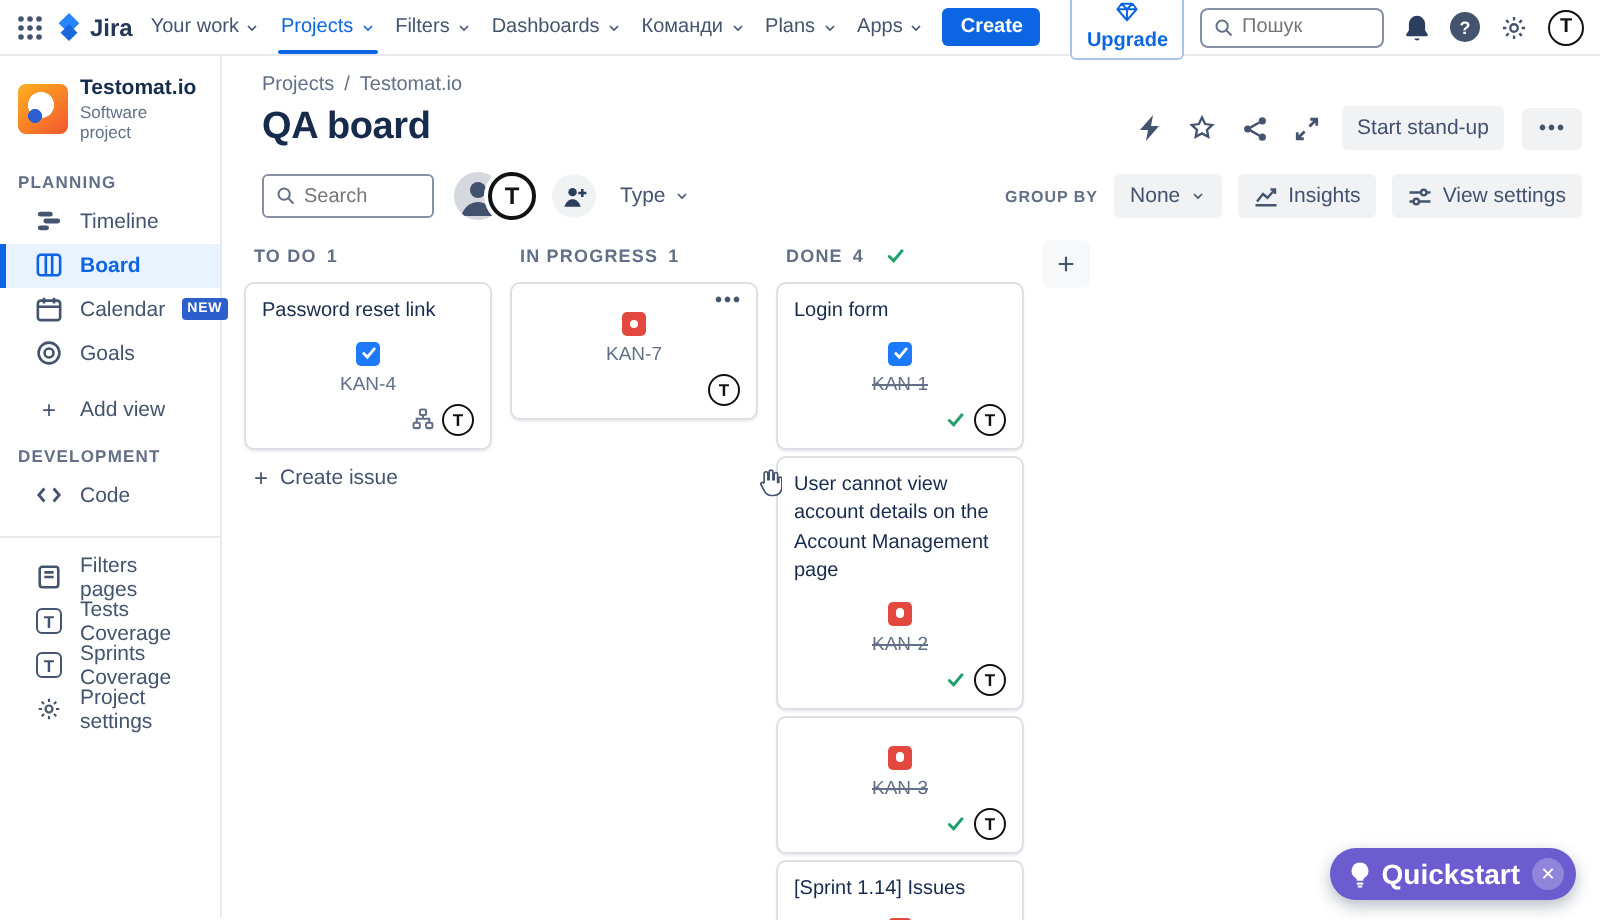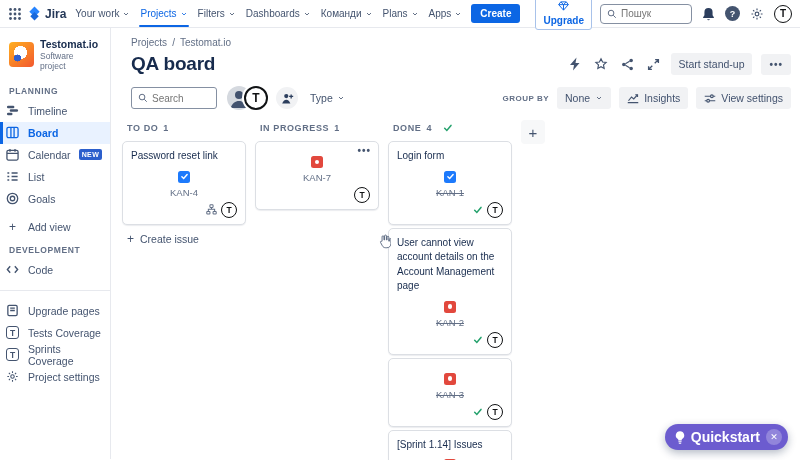--- a/index.html
+++ b/index.html
@@ -47,21 +47,21 @@
   .sidebar { width: 111px; border-right: 1px solid #E7E9EE; padding-top: 10px; flex-shrink: 0; }
   .project { display: flex; gap: 6px; padding: 0 9px; align-items: center; margin-bottom: 8px; cursor: pointer; }
   .project-logo { width: 25px; height: 25px; border-radius: 4px; flex-shrink: 0;
     background-image:
       radial-gradient(circle at 34% 64%, #2E5FD0 0 3.4px, rgba(0,0,0,0) 3.6px),
       radial-gradient(circle at 46% 42%, #ffffff 0 6.4px, rgba(0,0,0,0) 6.6px),
       linear-gradient(140deg, #FFB020, #F2572E); }
   .project-name { font-size: 10.5px; font-weight: 700; color: #172B4D; line-height: 1.2; }
   .project-type { font-size: 8.5px; color: #626F86; }
   .side-label { font-size: 8.5px; font-weight: 700; color: #626F86; letter-spacing: .6px; padding: 7px 9px 4px; }
-  .side-item { display: flex; align-items: center; gap: 8px; height: 22px; padding: 0 2px;
+  .side-item { display: flex; align-items: center; gap: 8px; height: 22px; padding: 0 14px;
                font-size: 10.5px; color: #44546F; border-left: 3px solid transparent; cursor: pointer; }
   .side-item .si-ico { width: 15px; display: flex; justify-content: center; color: #44546F; flex-shrink: 0; }
   .side-item.selected { background: #E9F2FF; color: #0C66E4; border-left-color: #0C66E4; font-weight: 600; }
   .side-item.selected .si-ico { color: #0C66E4; }
   .badge-new { background: #2C5FCC; color: #fff; font-size: 7px; font-weight: 700; padding: 2px 3px;
                border-radius: 2px; letter-spacing: .4px; }
   .side-divider { border-top: 1px solid #E7E9EE; margin: 9px 0; }
   .appicon { width: 13px; height: 13px; border: 1.3px solid #44546F; border-radius: 3px; font-size: 8.5px;
              font-weight: 700; display: flex; align-items: center; justify-content: center; color: #44546F; }
 
@@ -280,28 +280,20 @@
           <svg width="13" height="13" viewBox="0 0 14 14" fill="none" stroke="currentColor" stroke-width="1.4">
             <rect x="1" y="2.5" width="12" height="10.5" rx="1.6"></rect>
             <path d="M1 5.8h12M4.3 1v3M9.7 1v3"></path>
           </svg>
         </span>
       <span>Calendar</span>
       <span class="badge-new">NEW</span>
     </div>
     <div class="side-item">
       <span class="si-ico">
-          <svg width="13" height="13" viewBox="0 0 14 14" stroke="currentColor" stroke-width="1.6" fill="none">
-            <path d="M1.5 3.2h2M6 3.2h6.5M1.5 7h2M6 7h6.5M1.5 10.8h2M6 10.8h6.5"></path>
-          </svg>
-        </span>
-      <span>List</span>
-    </div>
-    <div class="side-item">
-      <span class="si-ico">
           <svg width="13" height="13" viewBox="0 0 14 14" fill="none" stroke="currentColor" stroke-width="1.4">
             <circle cx="7" cy="7" r="5.6"></circle>
             <circle cx="7" cy="7" r="2.4"></circle>
           </svg>
         </span>
       <span>Goals</span>
     </div>
 
     <div class="side-item" style="margin-top:6px;">
       <span class="si-ico plus-glyph">+</span>
@@ -320,21 +312,21 @@
 
     <div class="side-divider"></div>
 
     <div class="side-item">
       <span class="si-ico">
           <svg width="13" height="13" viewBox="0 0 14 14" fill="none" stroke="currentColor" stroke-width="1.4">
             <rect x="2" y="1.5" width="10" height="11" rx="1.4"></rect>
             <path d="M4.5 4.5h5M4.5 7h5"></path>
           </svg>
         </span>
-      <span>Upgrade pages</span>
+      <span>Filters pages</span>
     </div>
     <div class="side-item">
       <span class="si-ico">
           <span class="appicon">T</span>
         </span>
       <span>Tests Coverage</span>
     </div>
     <div class="side-item">
       <span class="si-ico">
           <span class="appicon">T</span>

